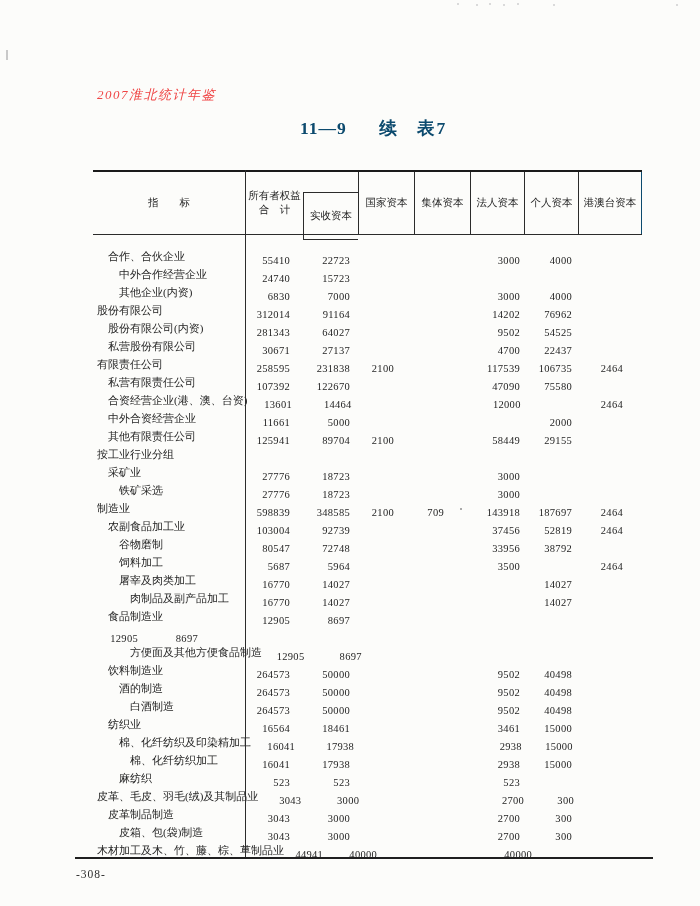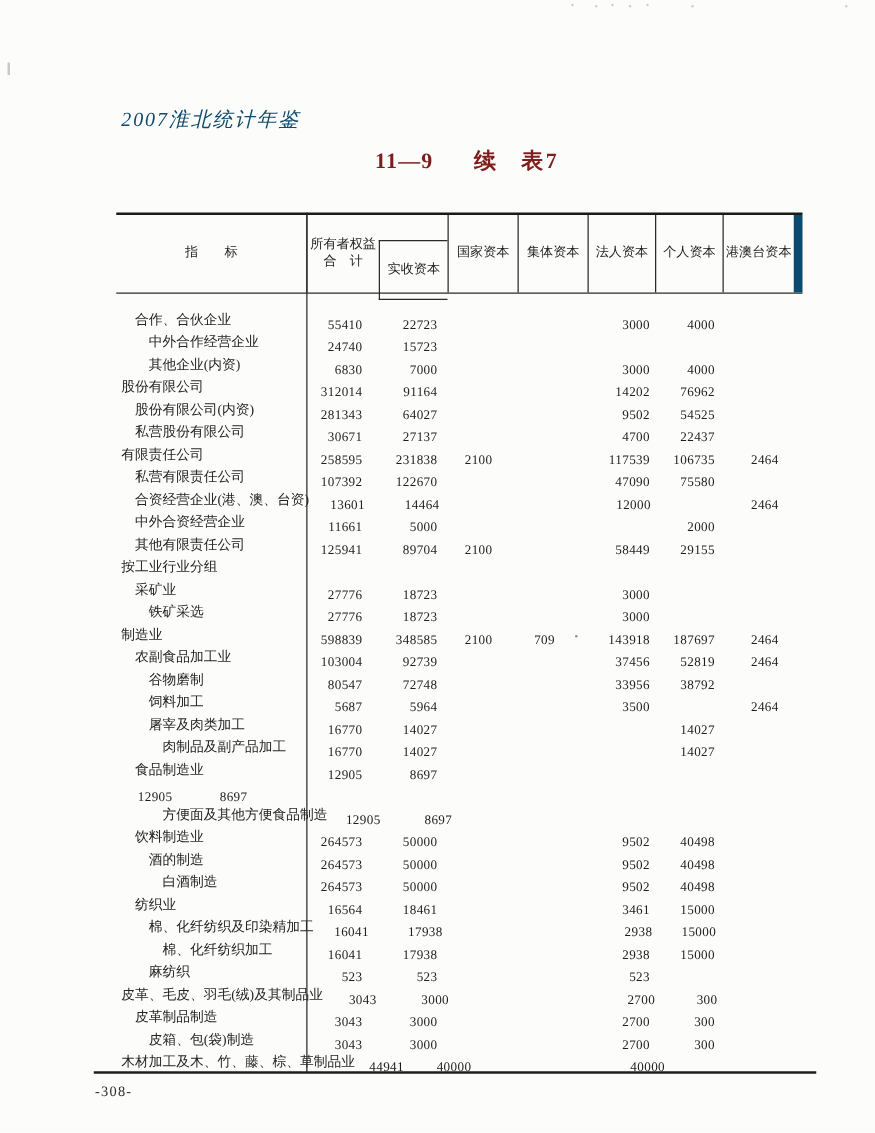--- a/index.html
+++ b/index.html
@@ -7,25 +7,25 @@
     position:relative;
     width:700px;height:906px;
     background:#fcfcfa;
     font-family:"Liberation Serif","DejaVu Serif",serif;
     color:#262626;
     overflow:hidden;
   }
   
   .yearbook-header{
     position:absolute;left:97px;top:86px;
-    font-size:16px;font-style:italic;letter-spacing:1.5px;color:#0c4a6e;
+    font-size:13px;font-style:italic;letter-spacing:1.5px;color:#ef4444;
   }
   .table-title{
     position:absolute;left:300px;top:116px;
-    font-size:17.5px;font-weight:bold;color:#7f1d1d;white-space:nowrap;
+    font-size:17.5px;font-weight:bold;color:#0c4a6e;white-space:nowrap;
   }
   .table-title .t-num{letter-spacing:1px;}
   .table-title .t-cont{margin-left:28px;}
   .table-title .t-tab{margin-left:16px;letter-spacing:2px;}
   .page-number{
     position:absolute;left:76px;top:868px;
     font-size:11.5px;letter-spacing:1px;color:#2e2e2e;
   }
   
   .table-wrap{
@@ -44,21 +44,21 @@
     line-height:14px;text-align:center;white-space:nowrap;
   }
   .hcell.bl{border-left:1px solid #2b2b2b;}
   .hc-indicator{width:152px;}
   .hc-equity{width:58px;}
   .hc-paid{width:55px;position:relative;}
   .hc-state{width:56px;}
   .hc-collective{width:56px;justify-content:center;}
   .hc-legal{width:54px;}
   .hc-personal{width:54px;}
-  .hc-hmt{width:64px;border-right:7px solid #0c4a6e;}
+  .hc-hmt{width:64px;border-right:1px solid #0c4a6e;}
   
   .paid-box{
     position:absolute;left:0;right:0;top:20px;bottom:-6px;
     border-top:1px solid #2b2b2b;
     border-bottom:1px solid #2b2b2b;
     border-left:1px solid #2b2b2b;
     display:flex;align-items:center;justify-content:center;
     background:transparent;
   }
   

